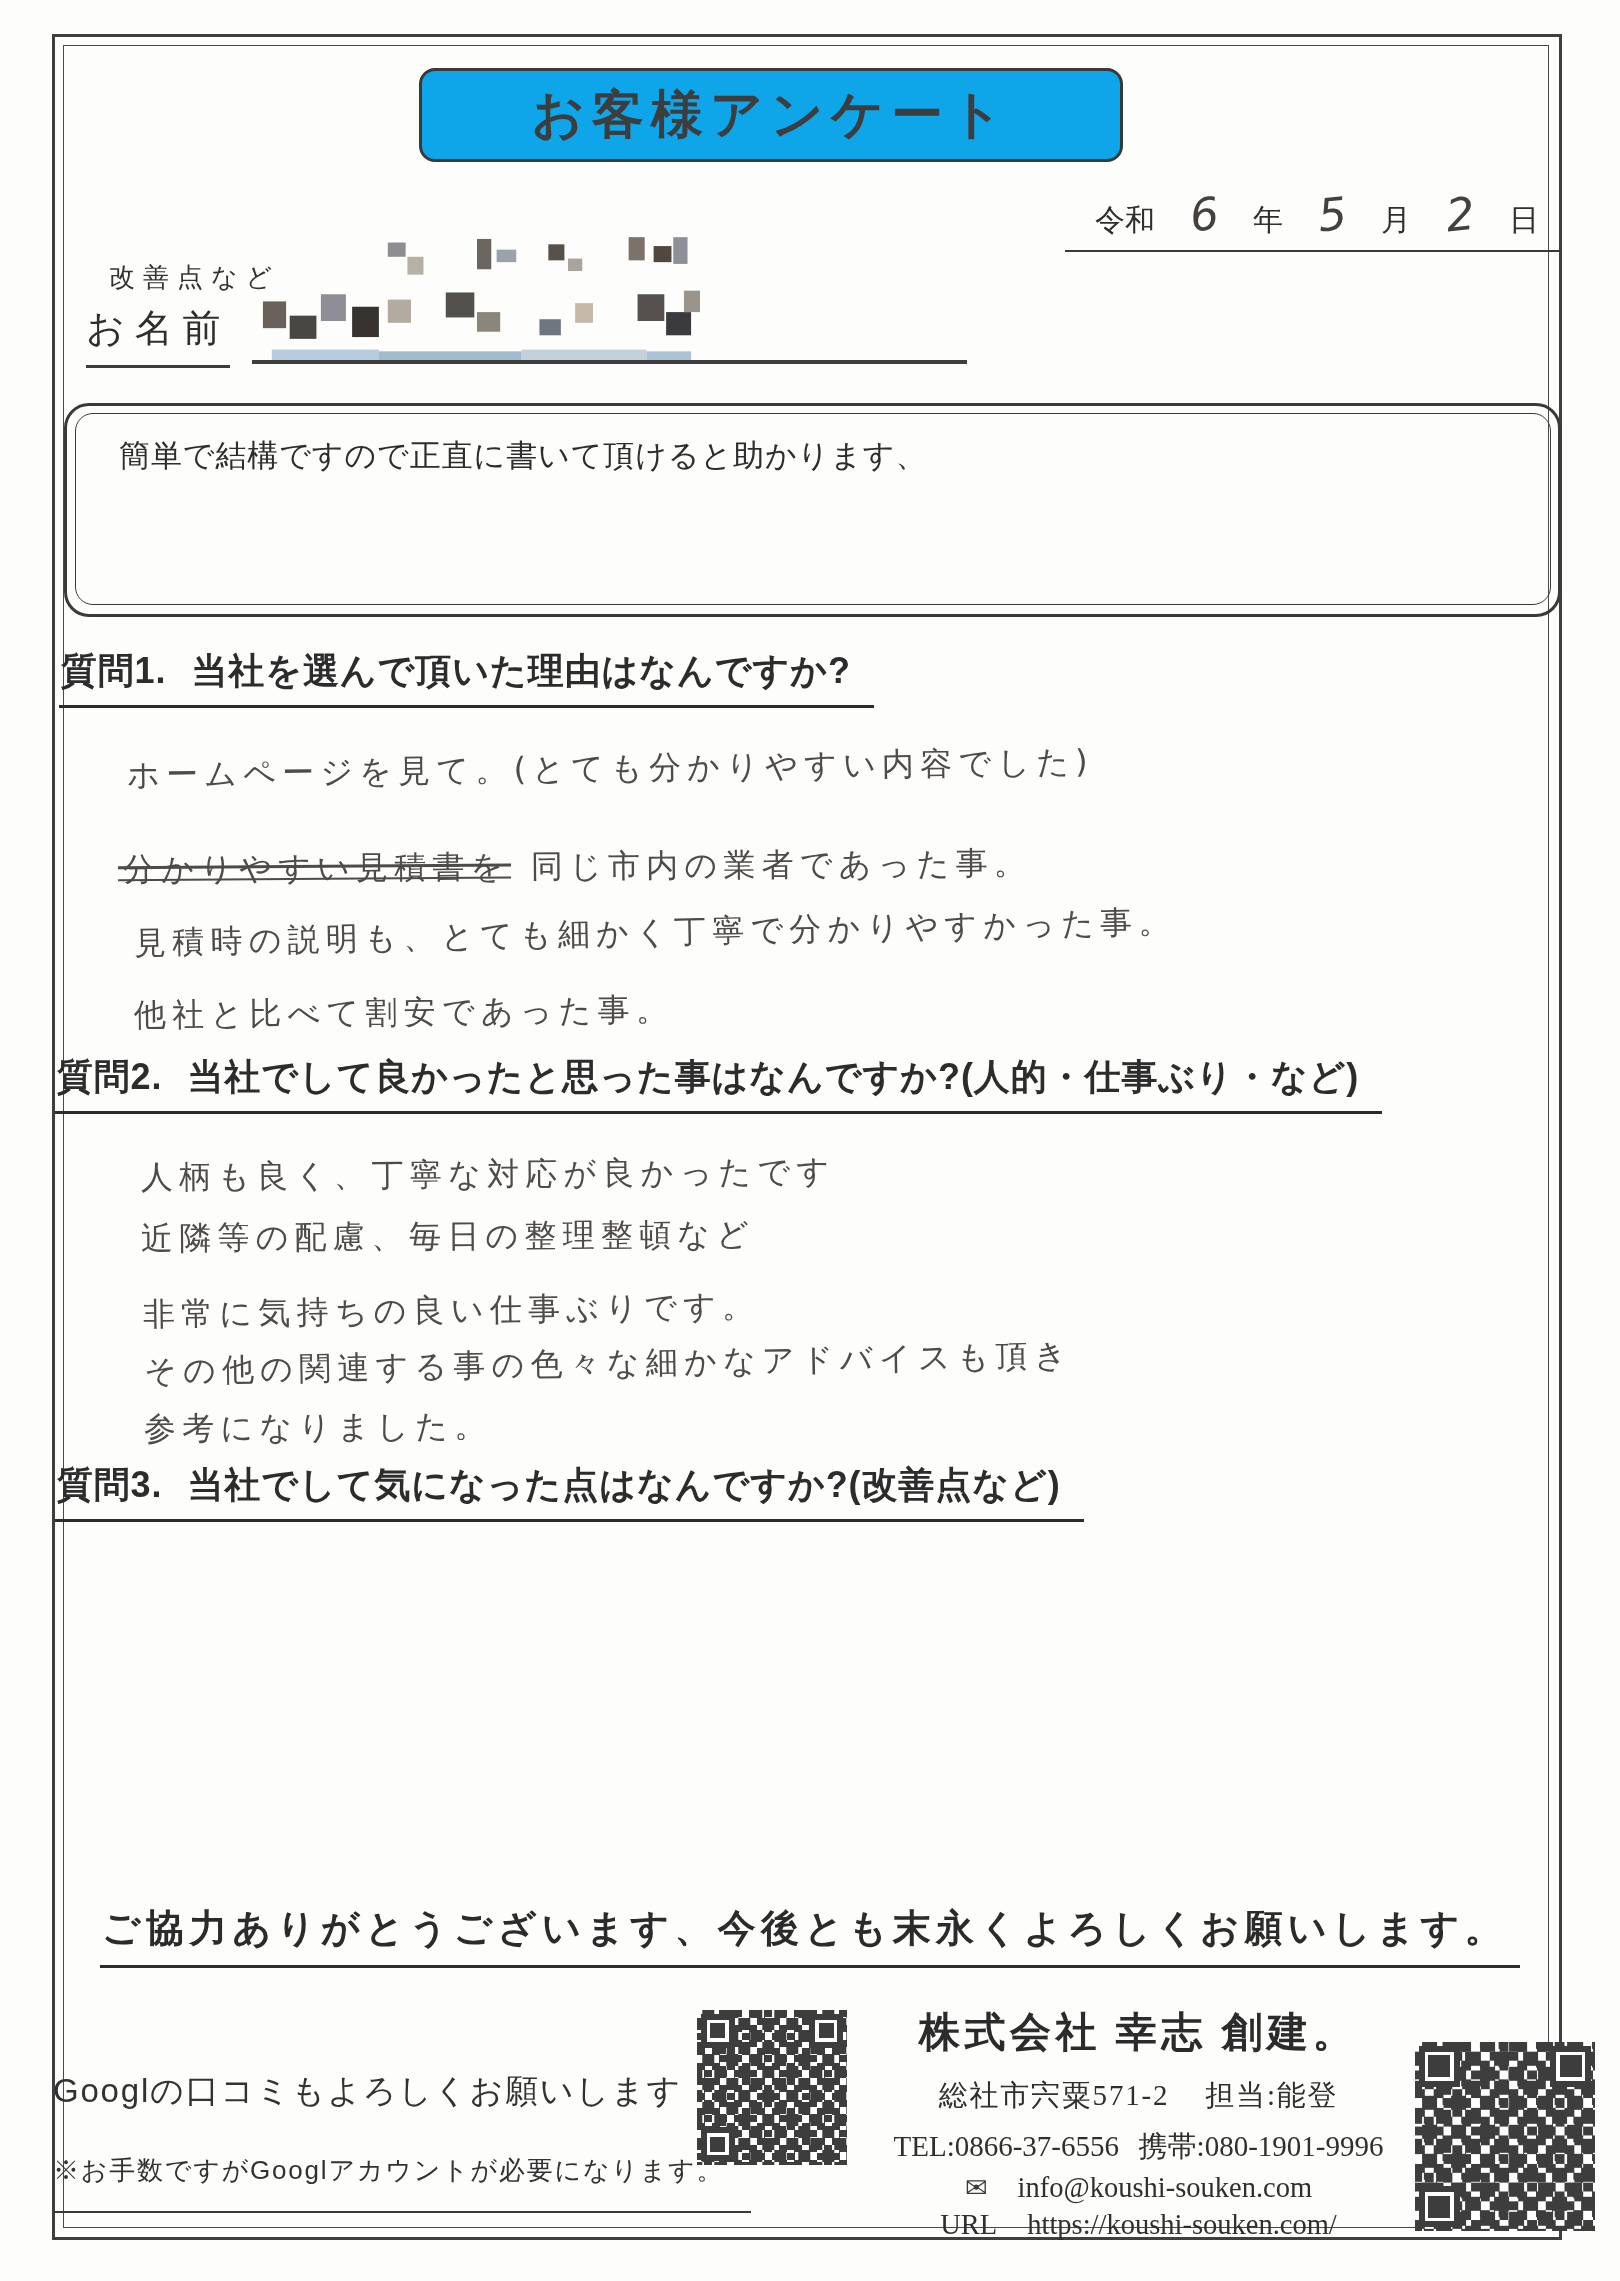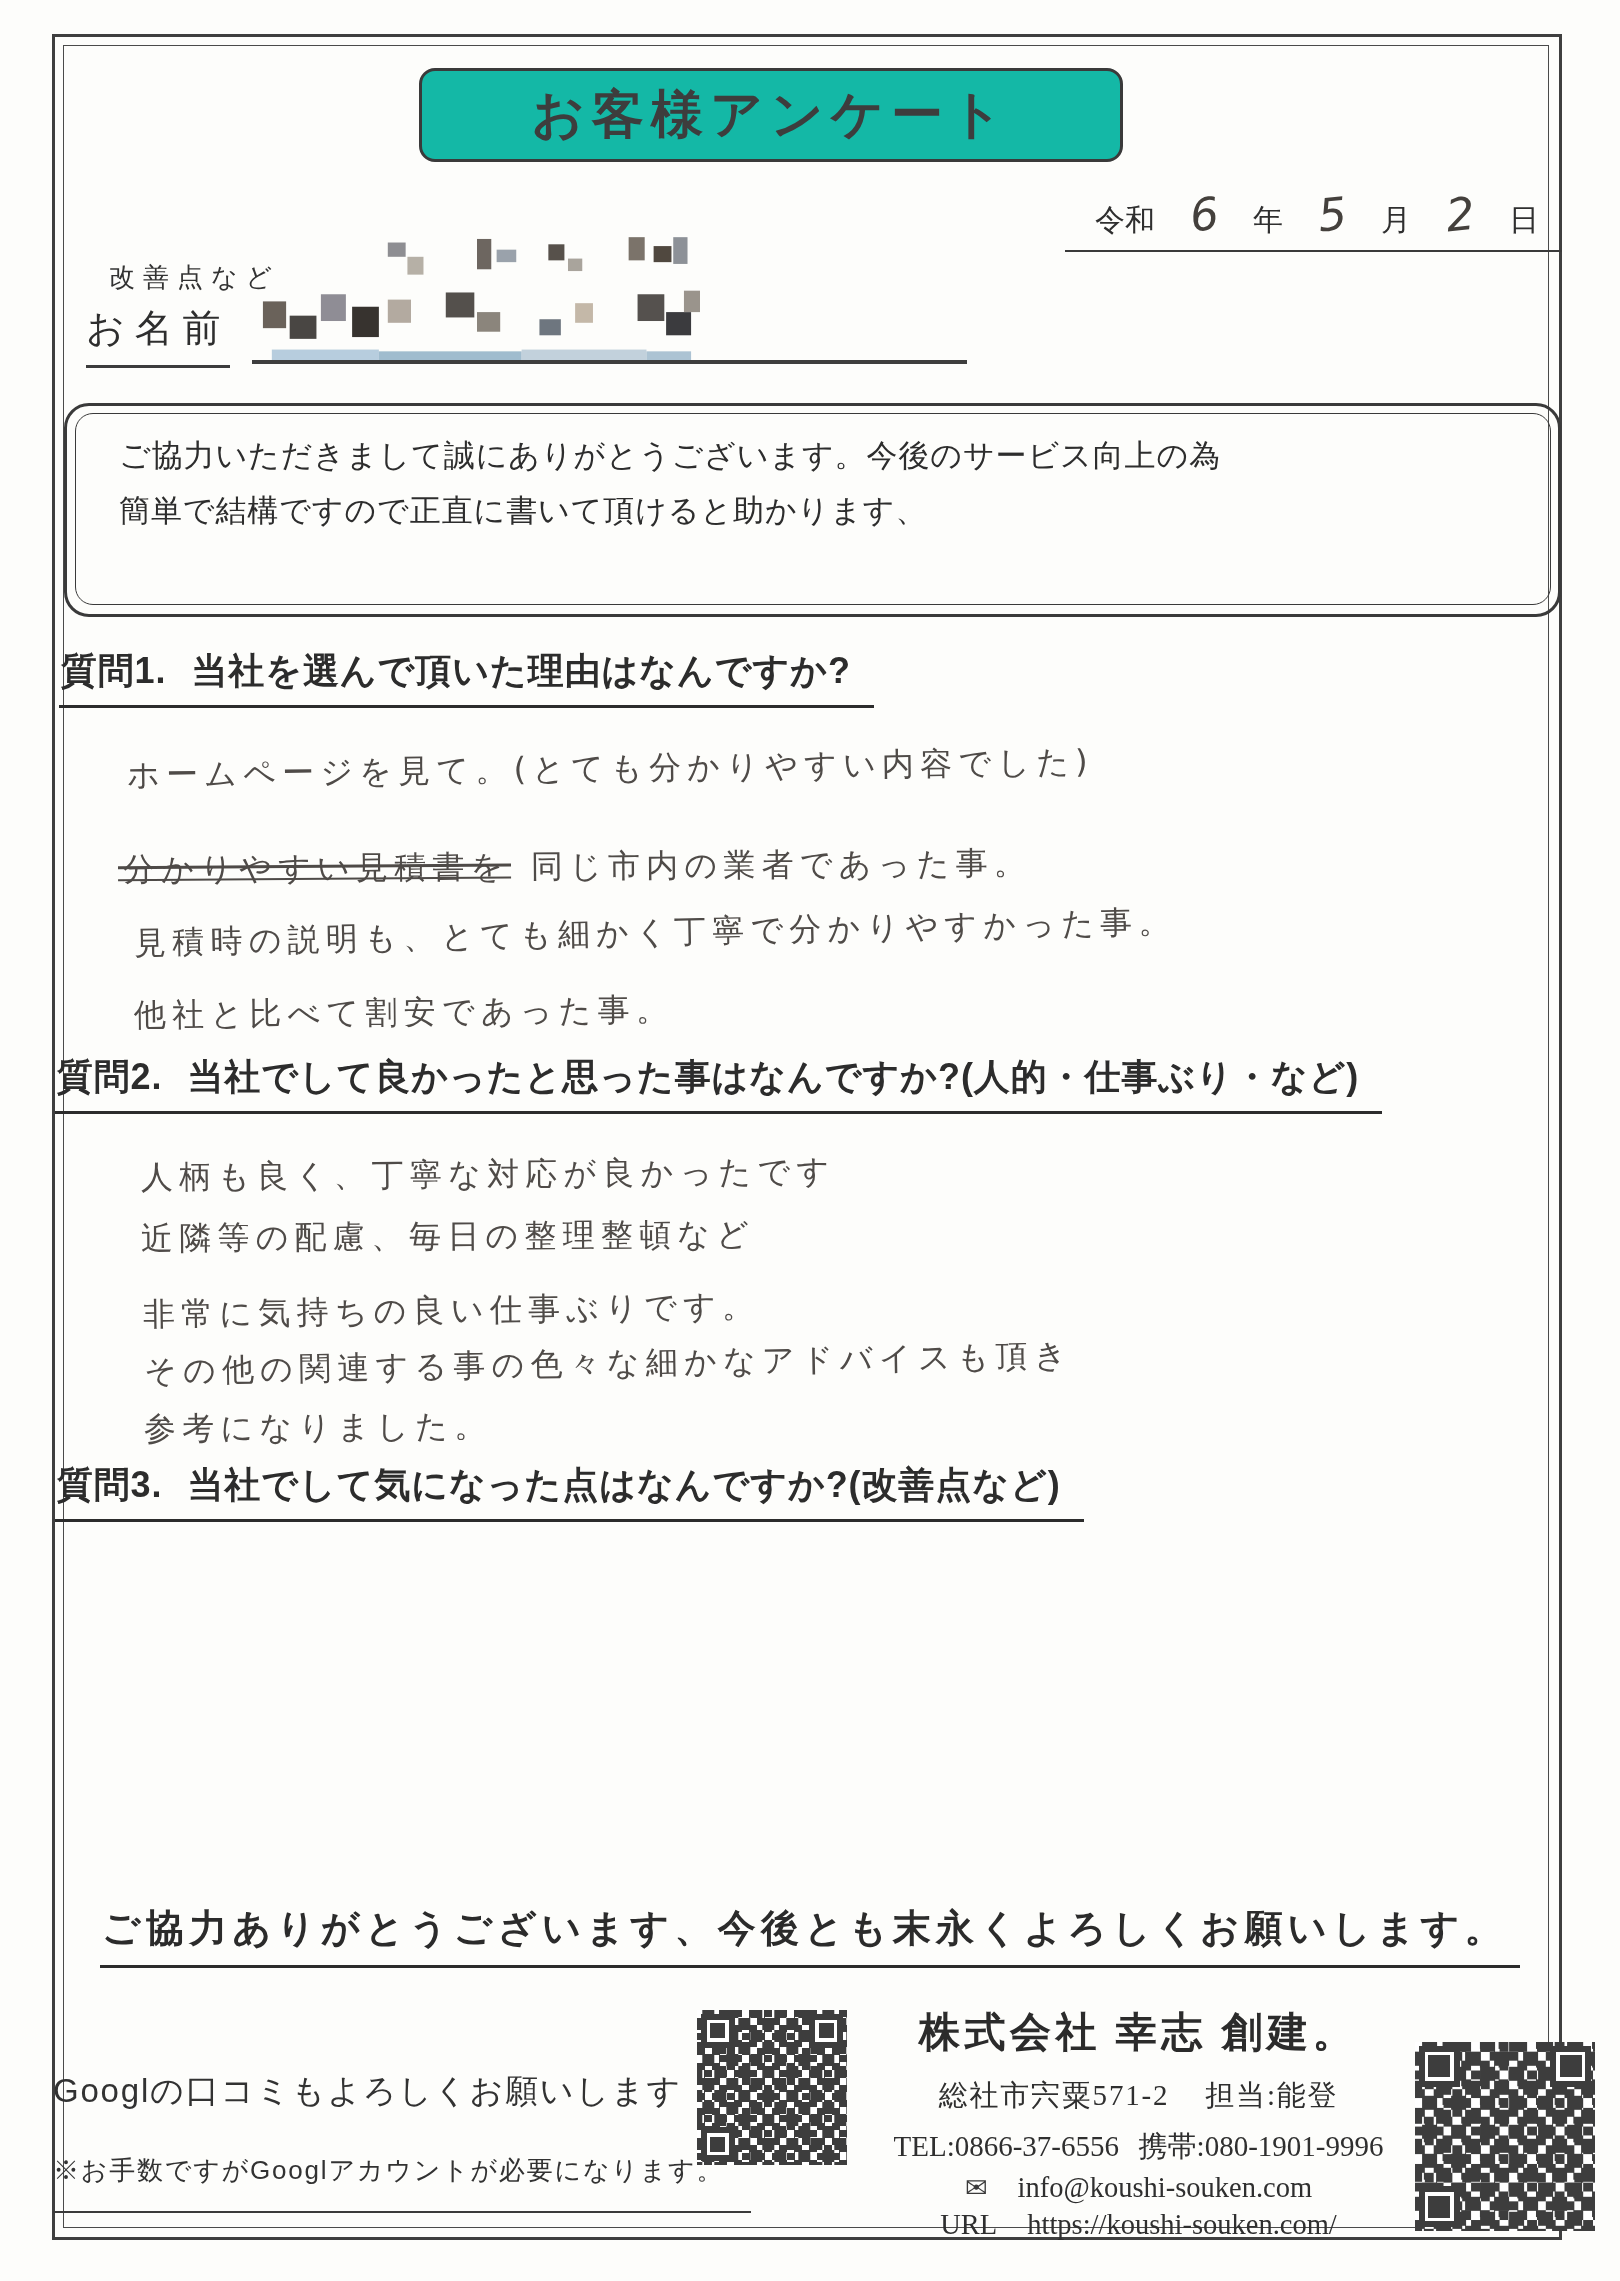--- a/index.html
+++ b/index.html
@@ -15,21 +15,21 @@
   
   .frame-outer { position:absolute; left:52px; top:34px; width:1510px; height:2206px; border:3.6px solid #3f3f3f; }
   .frame-inner { position:absolute; left:63px; top:45px; width:1486px; height:2183px; border:1.8px solid #4a4a4a; }
 
   
   .title-box {
     position:absolute; left:419px; top:68px; width:704px; height:94px;
     border:3.6px solid #3a3a3a; border-radius:16px;
     display:flex; align-items:center; justify-content:center;
     font-size:52px; font-weight:600; letter-spacing:7.1px; color:#3d3d3d;
-    background:#14b8a6;
+    background:#0ea5e9;
   }
 
   
   .date-row {
     position:absolute; left:1065px; top:184px; width:497px; height:68px;
     border-bottom:2.7px solid #3a3a3a;
     display:flex; align-items:flex-end; justify-content:space-between;
     padding:0 23px 9px 30px;
     font-size:30px; color:#2f2f2f;
   }
@@ -154,21 +154,20 @@
       <rect x="482" y="60" width="18" height="24" fill="#9a948c"></rect>
     <rect x="20" y="126" width="120" height="12" fill="#aac4d8" opacity="0.85"></rect>
     <rect x="140" y="128" width="160" height="10" fill="#8fb0c6" opacity="0.85"></rect>
     <rect x="300" y="126" width="140" height="12" fill="#b7c9d6" opacity="0.85"></rect>
     <rect x="440" y="128" width="50" height="10" fill="#9db8cb" opacity="0.85"></rect>
   </svg>
   <div class="name-line"></div>
 
   <div class="greet-outer"></div>
   <div class="greet-inner">
-    <div>ご協力いただきまして誠にありがとうございます。今後のサービス向上の為</div>
     <div>簡単で結構ですので正直に書いて頂けると助かります、</div>
   </div>
 
   <div class="q-head" style="left:59px; top:647px;">
     <span class="q-label">質問1.</span><span>当社を選んで頂いた理由はなんですか?</span>
   </div>
   <div class="ans hand" style="left:127px; top:747px; transform:rotate(-0.8deg);">ホームページを見て。(とても分かりやすい内容でした)</div>
   <div class="ans hand" style="left:123px; top:845px; transform:rotate(-0.4deg);">
     <span class="strike">分かりやすい見積書を</span><span>同じ市内の業者であった事。</span>
   </div>

